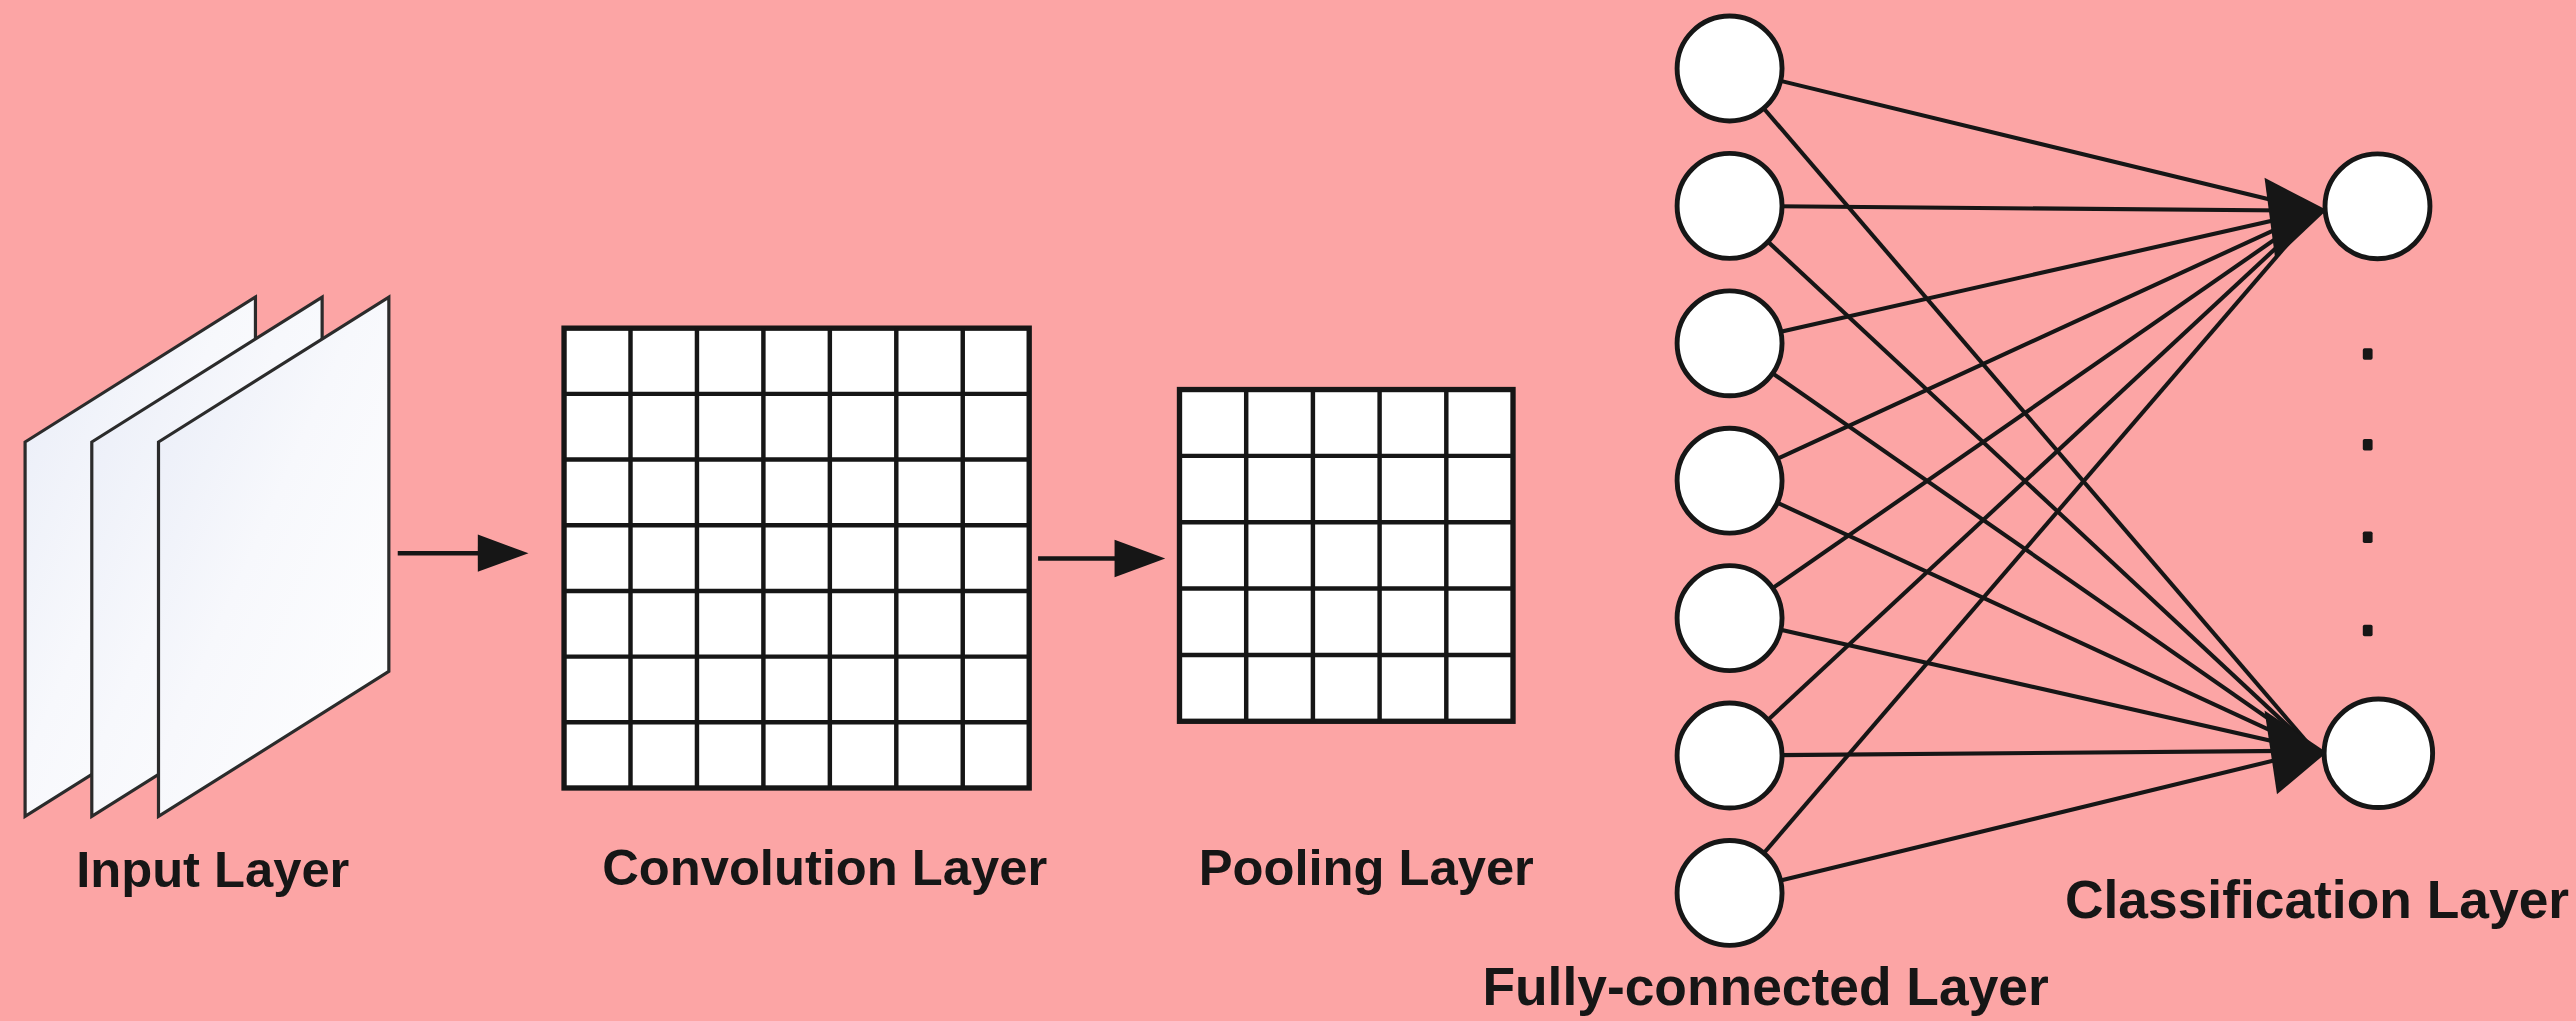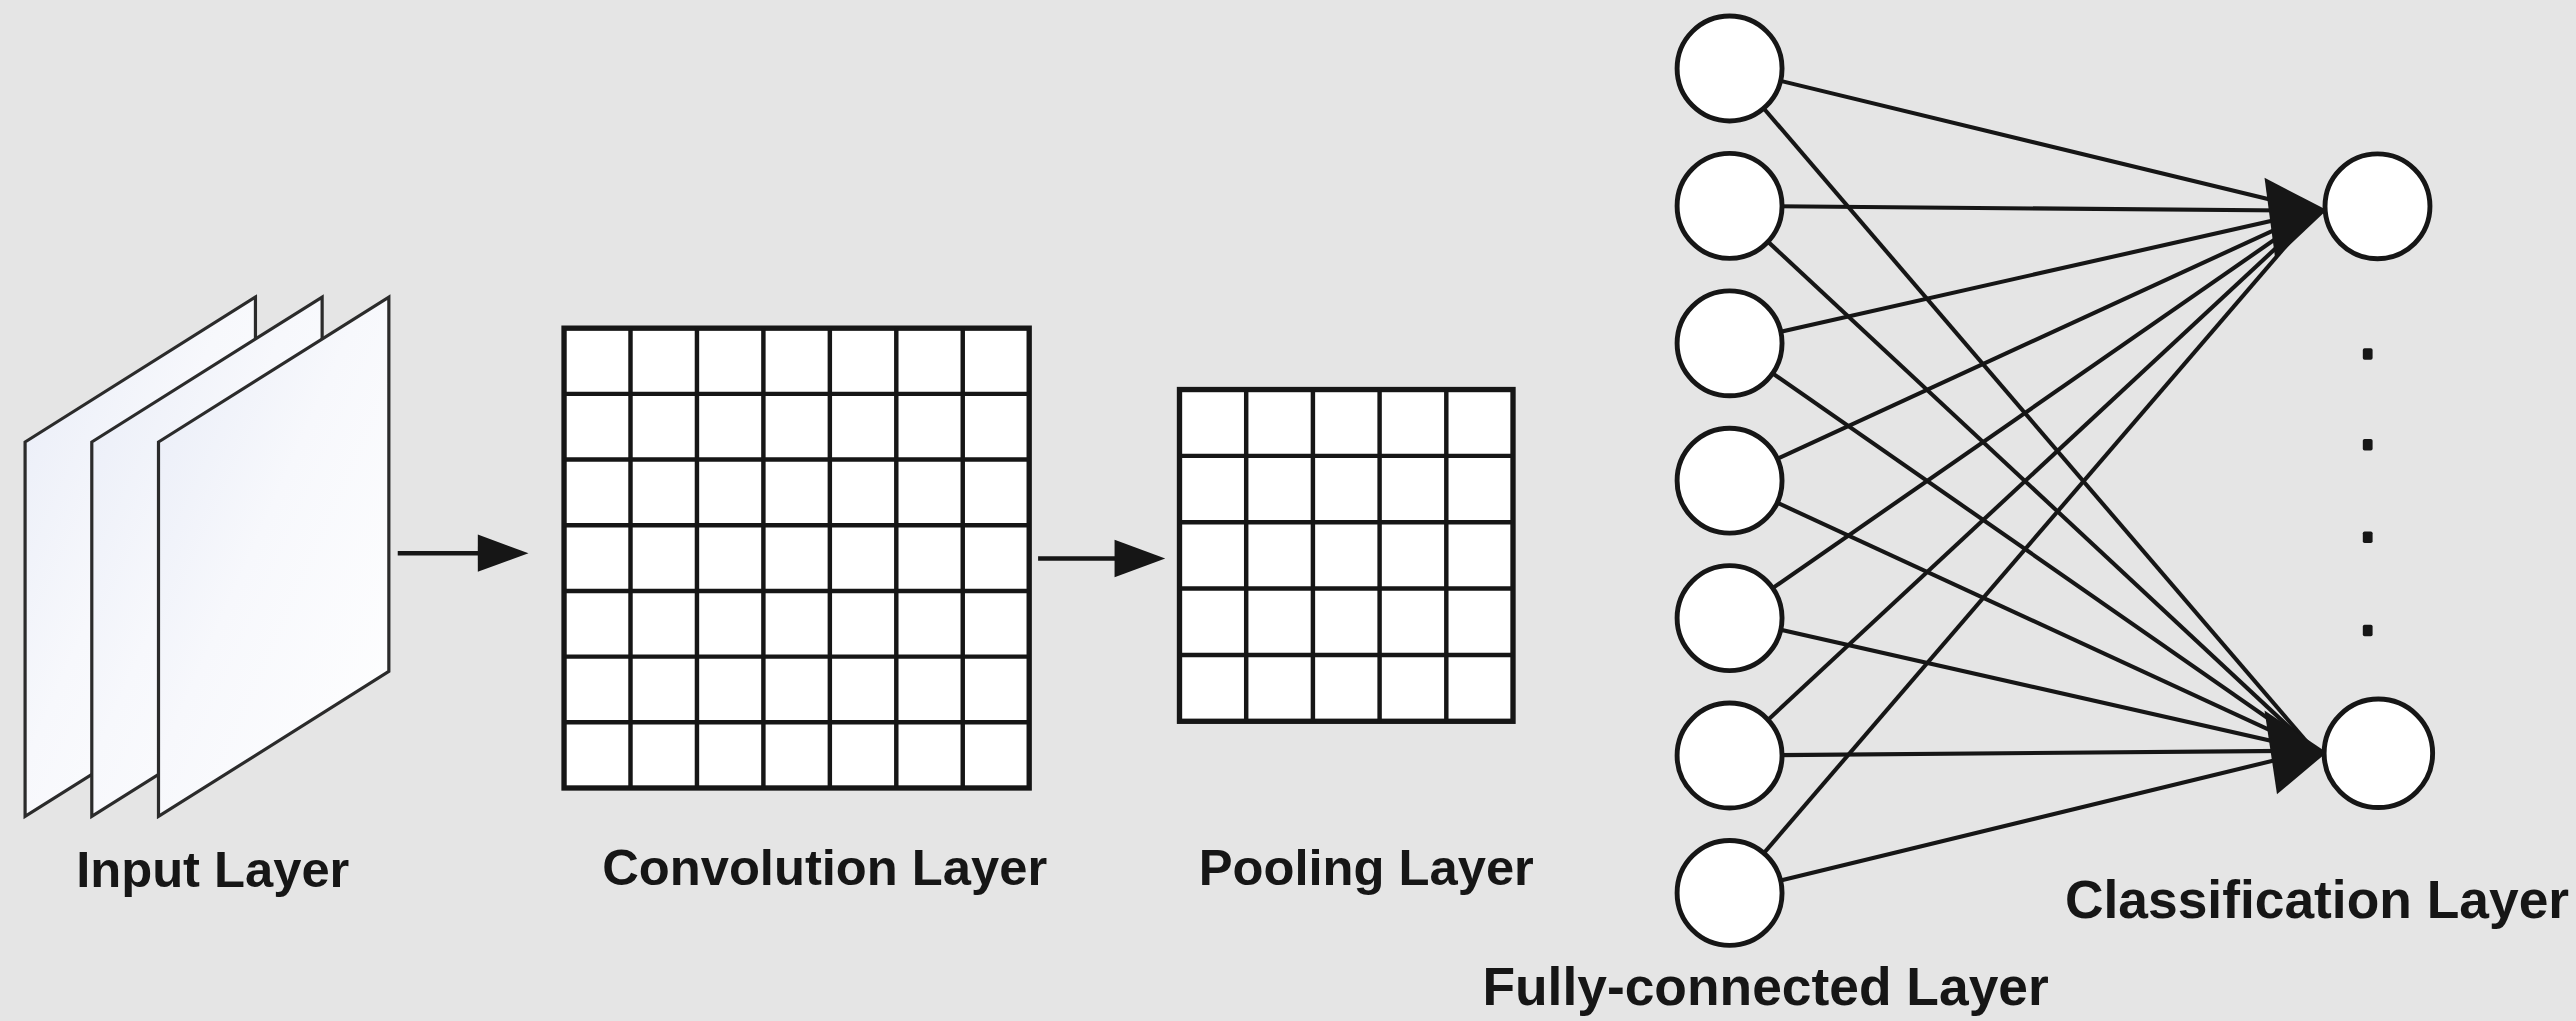--- a/index.html
+++ b/index.html
@@ -4,21 +4,21 @@
 <style>
   html, body {
     margin: 0;
     padding: 0;
     background: #ffffff;
   }
   .canvas {
     position: relative;
     width: 2576px;
     height: 1021px;
-    background: #e5e5e5;
+    background: #fca5a5;
     overflow: hidden;
   }
   svg { display: block; }
   .lbl {
     font-family: "Liberation Sans", sans-serif;
     font-weight: 700;
     font-size: 57px;
     fill: #161616;
     text-anchor: middle;
   }

